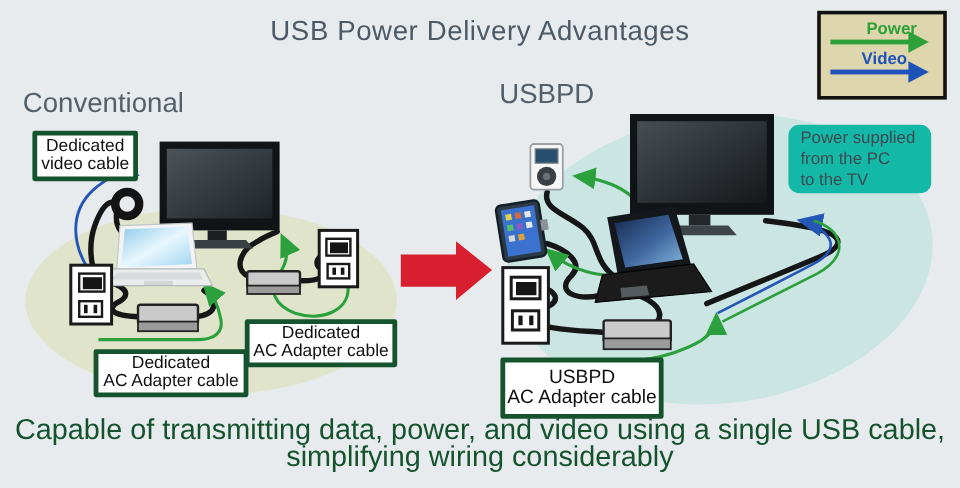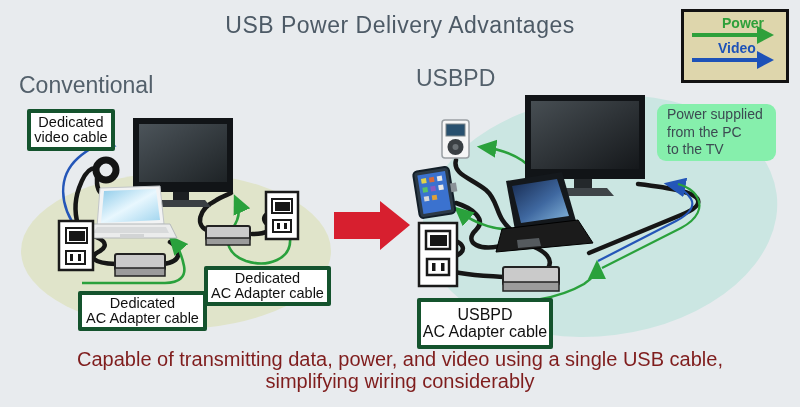--- a/index.html
+++ b/index.html
@@ -22,27 +22,27 @@
     color:#101010; text-align:center; white-space:pre-line;
     display:flex; align-items:center; justify-content:center;
     line-height:1.05;
   }
   .lbl-video{left:27px; top:109px; width:80px; height:34px; font-size:14.5px;}
   .lbl-ac-left{left:78px; top:291px; width:121px; height:32px; font-size:14.5px;}
   .lbl-ac-right{left:204px; top:266px; width:119px; height:32px; font-size:14.5px;}
   .lbl-ac-pd{left:417px; top:298px; width:128px; height:43px; font-size:16px;}
   .tealnote{
     left:657px; top:104px; width:119px; height:57px;
-    background:#86efac; border-radius:9px; color:#3c4a52;
+    background:#14b8a6; border-radius:9px; color:#3c4a52;
     font-size:14px; line-height:1.28; white-space:pre-line;
     display:flex; align-items:center; padding-left:10px; box-sizing:border-box;
   }
   .caption{
     left:0; right:0; top:348px; text-align:center;
-    color:#7f1d1d; font-size:20px; line-height:22px; white-space:pre-line;
+    color:#14532d; font-size:24px; line-height:22px; white-space:pre-line;
   }
   .legend{
     left:681px; top:9px; width:108px; height:74px;
     background:#ded6ac; border:3px solid #121212; box-sizing:border-box;
     padding:3px 8px 0 8px;
   }
   .legend-label{display:block; font-size:14px; font-weight:bold;}
   .legend-label.power{color:#2ea03a; margin-left:30px;}
   .legend-label.video{color:#1d52b8; margin-left:26px; margin-top:3px;}
   .legend-arrow{position:relative; height:4px; width:66px; margin-top:2px;}

